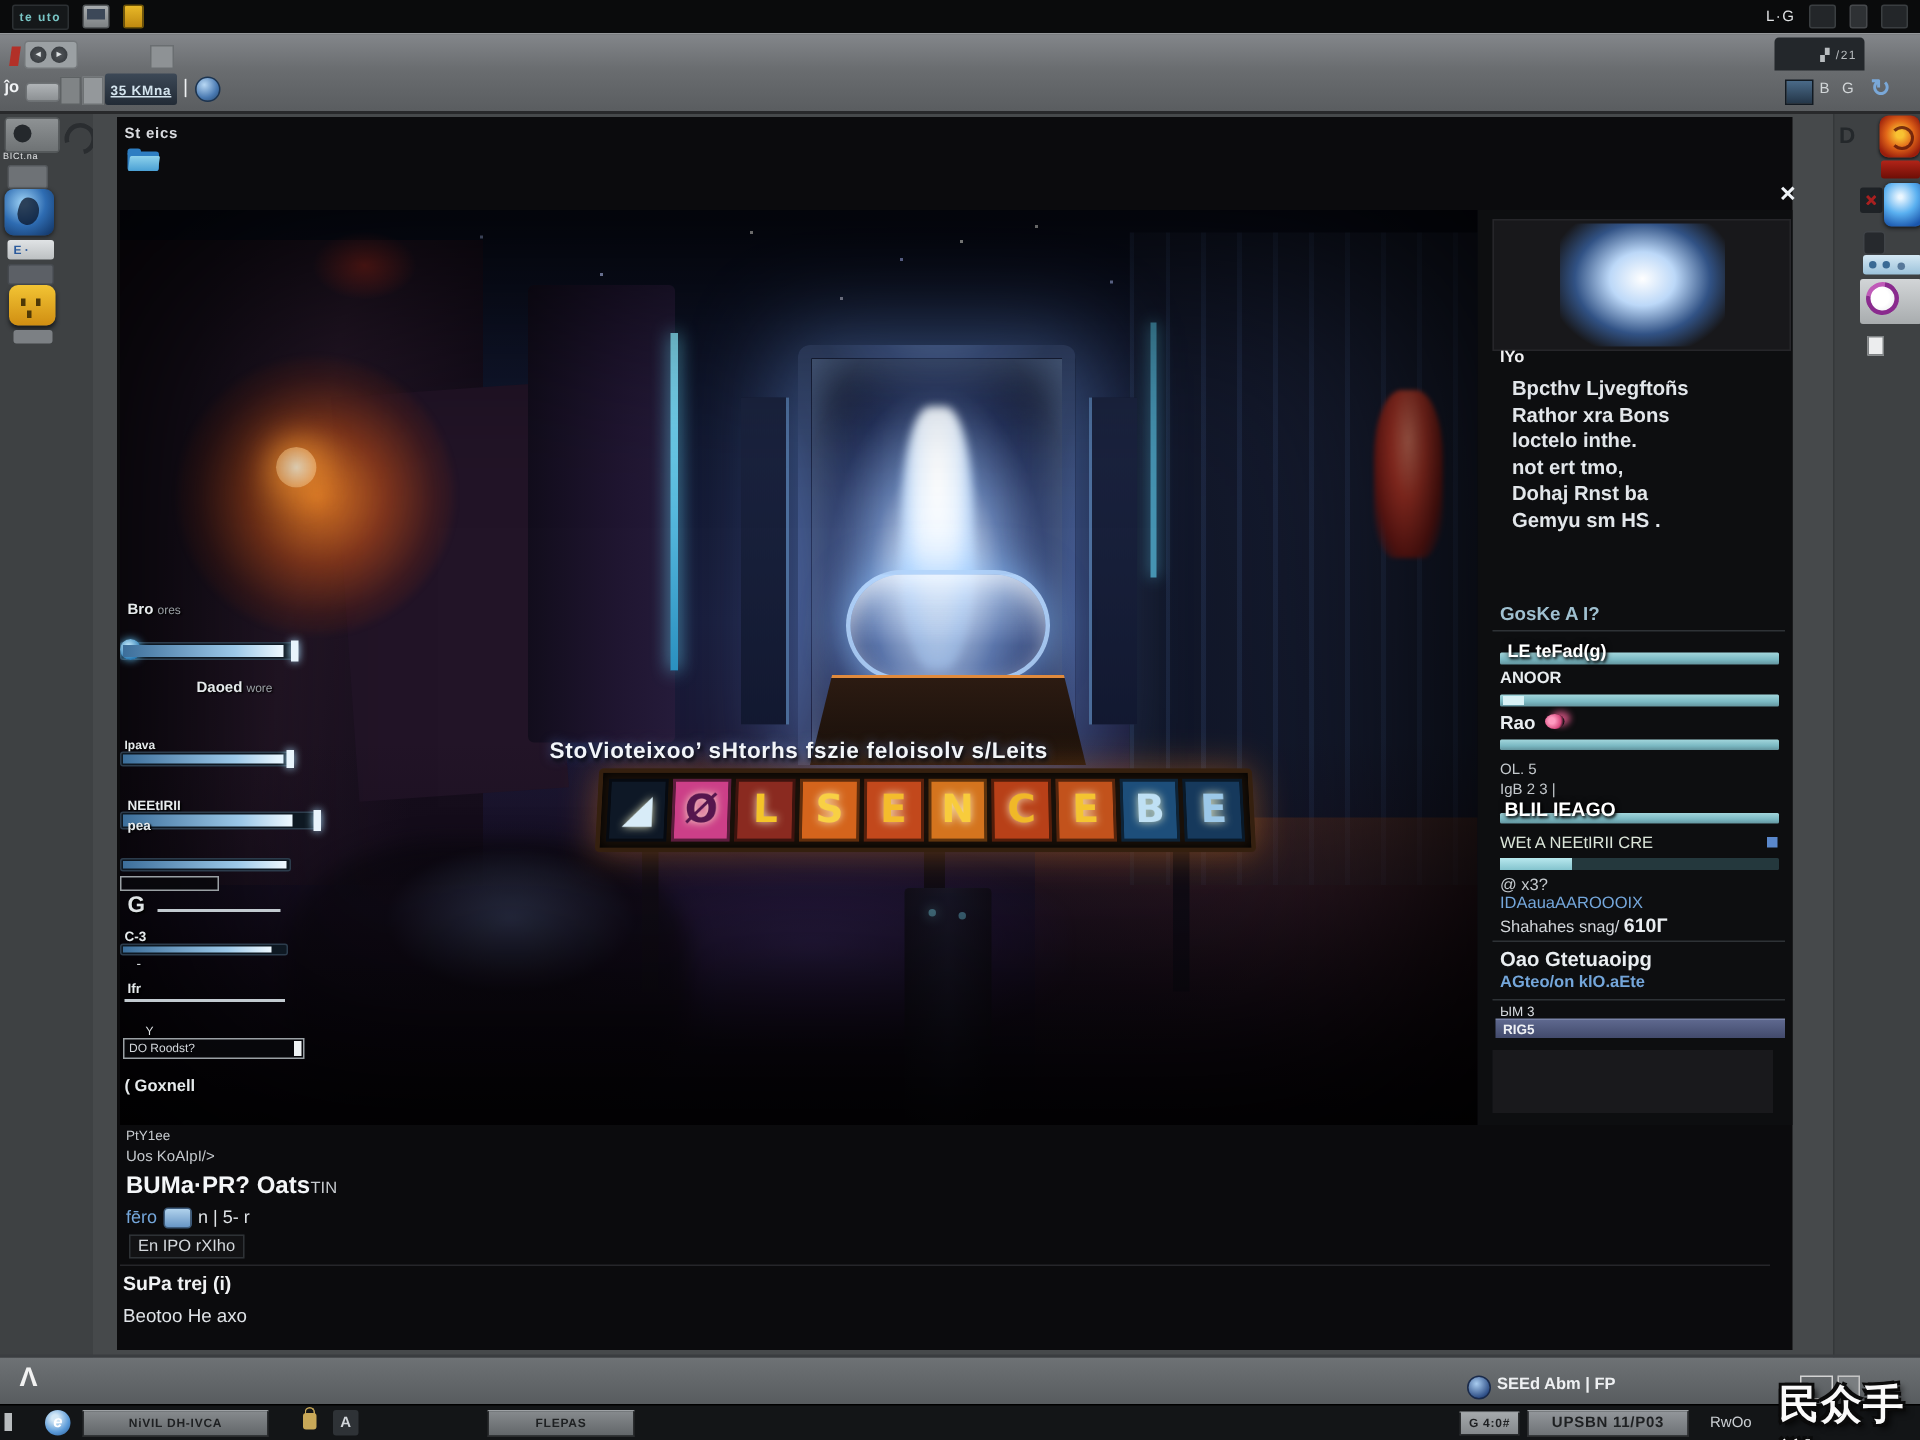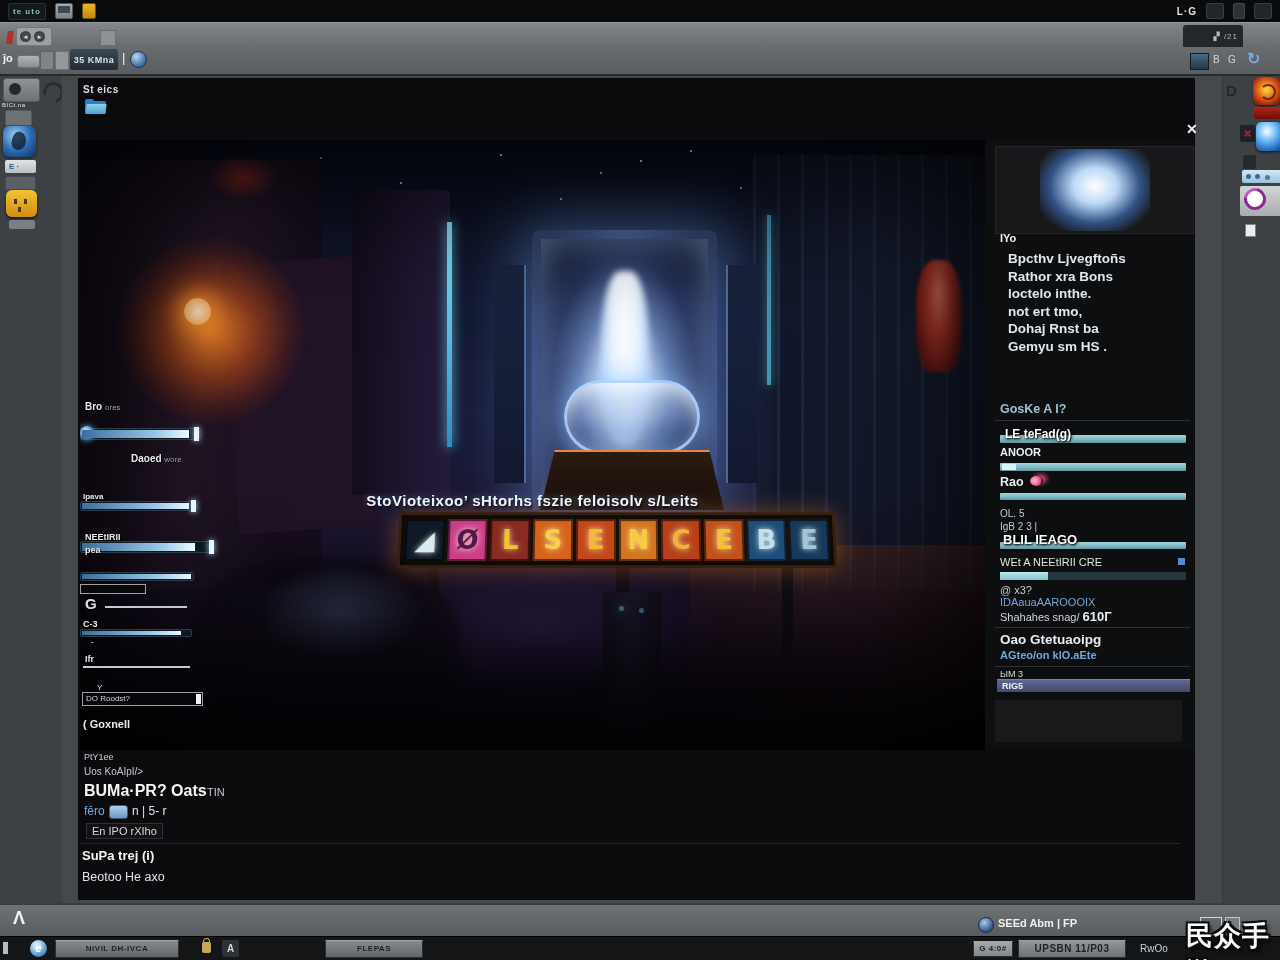--- a/index.html
+++ b/index.html
@@ -10,38 +10,38 @@
   
   .top-bar{position:absolute;left:0;top:0;width:1280px;height:22px;background:#0a0b0c;
            display:flex;justify-content:space-between;align-items:center;padding:0 8px;box-sizing:border-box;}
   .tb-group{display:flex;align-items:center;gap:9px;}
   .tb-chip{display:inline-flex;align-items:center;height:15px;padding:0 4px;background:#15181a;border:1px solid #2c3033;border-radius:2px;}
   .tb-chip-text{font-size:8px;color:#78c4c4;letter-spacing:1px;font-weight:bold;}
   .tb-ico{display:inline-block;width:16px;height:14px;border-radius:2px;}
   .ico-screen{background:linear-gradient(#a8acae,#7e8284);border:1px solid #55595b;}
   .ico-screen::after{content:"";display:block;margin:2px;height:7px;background:#3c4858;}
   .ico-yellow{width:12px;background:linear-gradient(#e8b828,#c08a10);border:1px solid #6e5408;}
-  .tb-tray-text{font-size:10px;color:#e0e2e4;font-weight:bold;letter-spacing:1px;margin-left:16px;}
+  .tb-tray-text{font-size:10px;color:#e0e2e4;font-weight:normal;letter-spacing:1px;margin-left:16px;}
   .ico-dark{background:#232629;border:1px solid #3a3e41;}
   .ico-dark2{width:10px;background:#2e3134;border:1px solid #46494c;}
 
   
   .toolbar{position:absolute;left:0;top:22px;width:1280px;height:54px;
            background:linear-gradient(#83868a,#6a6d70 45%,#5a5d60);
            border-top:1px solid #95989b;border-bottom:2px solid #28292b;box-sizing:border-box;}
   .tb-red{left:7px;top:8px;width:6px;height:13px;background:#b23028;transform:skewX(-8deg);}
   .nav-panel{left:16px;top:4px;width:36px;height:19px;background:#9ba0a3;border-radius:3px;border:1px solid #74787b;display:flex;align-items:center;gap:3px;padding:0 3px;box-sizing:border-box;}
   .nav-circle{width:11px;height:11px;border-radius:50%;background:radial-gradient(#53575b,#2e3236);color:#dfe3e5;font-size:7px;line-height:11px;text-align:center;}
   .mini-sq{left:100px;top:7px;width:14px;height:14px;background:#8e9295;border:1px solid #6a6e71;}
   .r2-glyph{left:3px;top:29px;font-size:11px;color:#f0f2f4;font-weight:bold;}
   .btn-sm{left:17px;top:32px;width:21px;height:11px;background:linear-gradient(#b0b4b7,#8c9093);border-radius:3px;border:1px solid #6e7275;}
   .sq1{left:40px;top:28px;width:12px;height:17px;background:#808486;border:1px solid #5e6264;}
   .sq2{left:55px;top:28px;width:12px;height:17px;background:#94989b;border:1px solid #6e7274;}
   .tab-dark{left:70px;top:26px;width:48px;height:21px;background:linear-gradient(#3c4856,#222b36);border-radius:2px;
-            color:#d4e4ee;font-size:9px;font-weight:bold;display:flex;align-items:center;justify-content:center;letter-spacing:.5px;}
+            color:#d4e4ee;font-size:9px;font-weight:bold;display:flex;align-items:center;justify-content:center;letter-spacing:.5px;text-decoration:underline;}
   .sep-glyph{left:122px;top:27px;font-size:13px;color:#eef0f2;}
   .blue-orb-btn{left:130px;top:28px;width:15px;height:15px;border-radius:50%;background:radial-gradient(circle at 35% 30%,#b8d8f4,#4a7ab2 60%,#24466e);border:1px solid #1c3450;}
   .corner-tab{left:1183px;top:2px;width:60px;height:22px;background:#23272b;border-radius:3px 3px 0 0;
               color:#b8bcbf;font-size:8px;display:flex;align-items:center;justify-content:flex-end;padding:0 5px;box-sizing:border-box;letter-spacing:1px;}
   .thumb-sq{left:1190px;top:30px;width:17px;height:15px;background:linear-gradient(#4a6a88,#243648);border:1px solid #121a22;}
   .tb-g1{left:1213px;top:31px;font-size:10px;color:#d2d6d8;}
   .tb-g2{left:1228px;top:31px;font-size:10px;color:#d2d6d8;}
   .tb-sync{left:1247px;top:26px;font-size:16px;color:#7aa8d8;font-weight:bold;}
 
   

